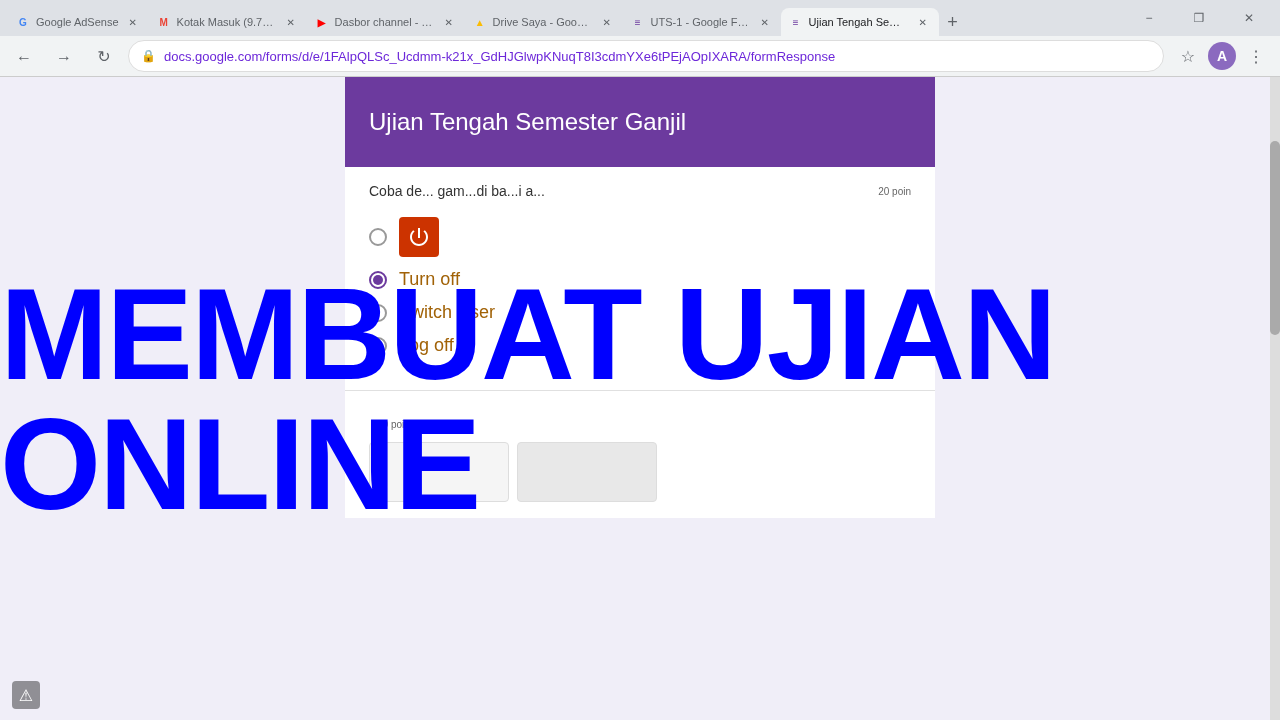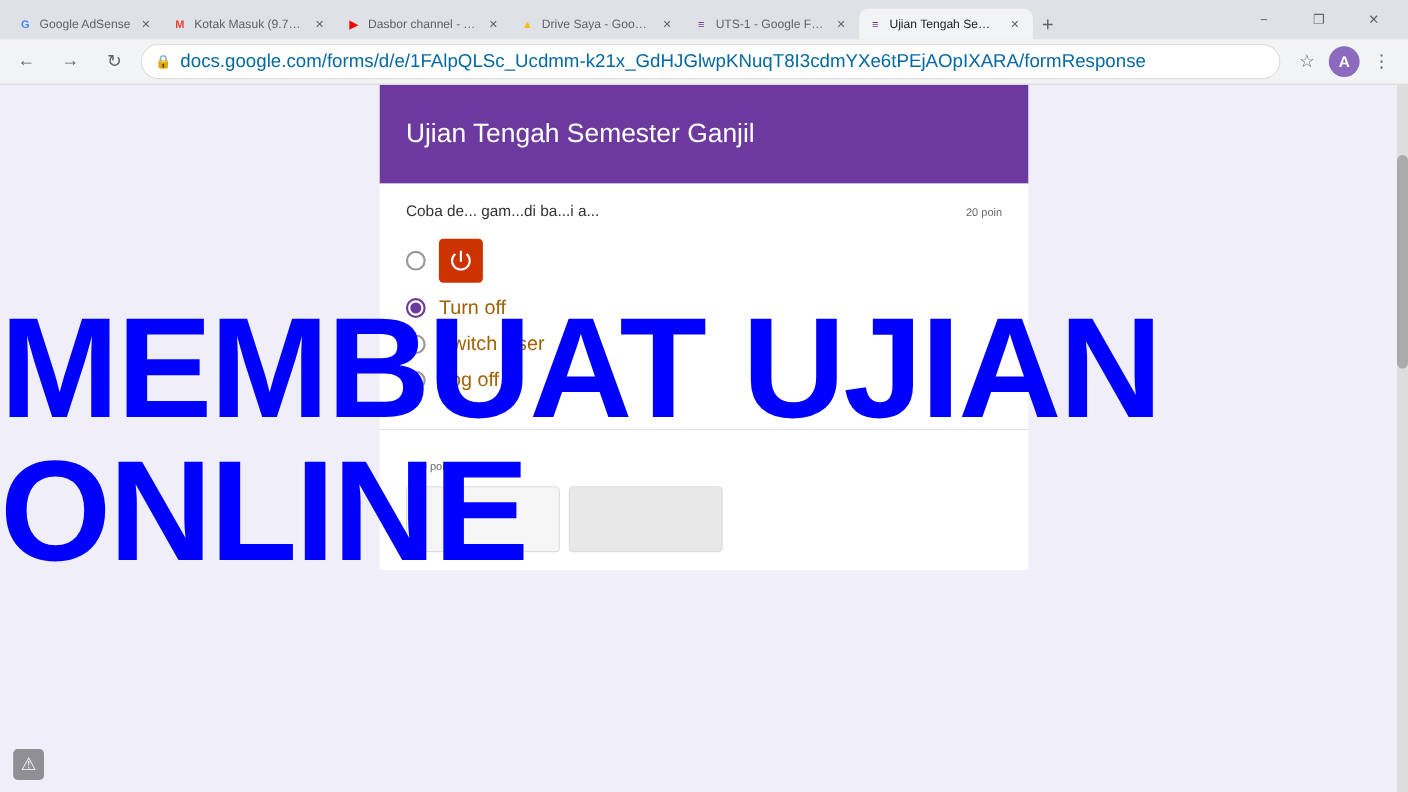--- a/index.html
+++ b/index.html
@@ -106,21 +106,21 @@
       align-items: center;
       padding: 0 12px;
       gap: 8px;
       border: 1px solid #ddd;
       font-size: 13px;
       color: #202124;
     }
 
     .lock-icon { color: #5f6368; font-size: 12px; }
 
-    .address-text { flex: 1; font-size: 17px; color: #0369a1; }
+    .address-text { flex: 1; font-size: 13px; color: #6d28d9; }
 
     .toolbar-right {
       display: flex;
       align-items: center;
       gap: 4px;
     }
 
     .toolbar-icon {
       width: 32px; height: 32px;
       display: flex; align-items: center; justify-content: center;
@@ -201,21 +201,21 @@
     }
 
     .question-area {
       padding: 16px 24px;
       background: white;
     }
 
     .question-text-row {
       display: flex;
       justify-content: space-between;
-      align-items: flex-end;
+      align-items: center;
       margin-bottom: 12px;
     }
 
     .question-text {
       font-size: 14px;
       color: #333;
       flex: 1;
     }
 
     .points-badge {

